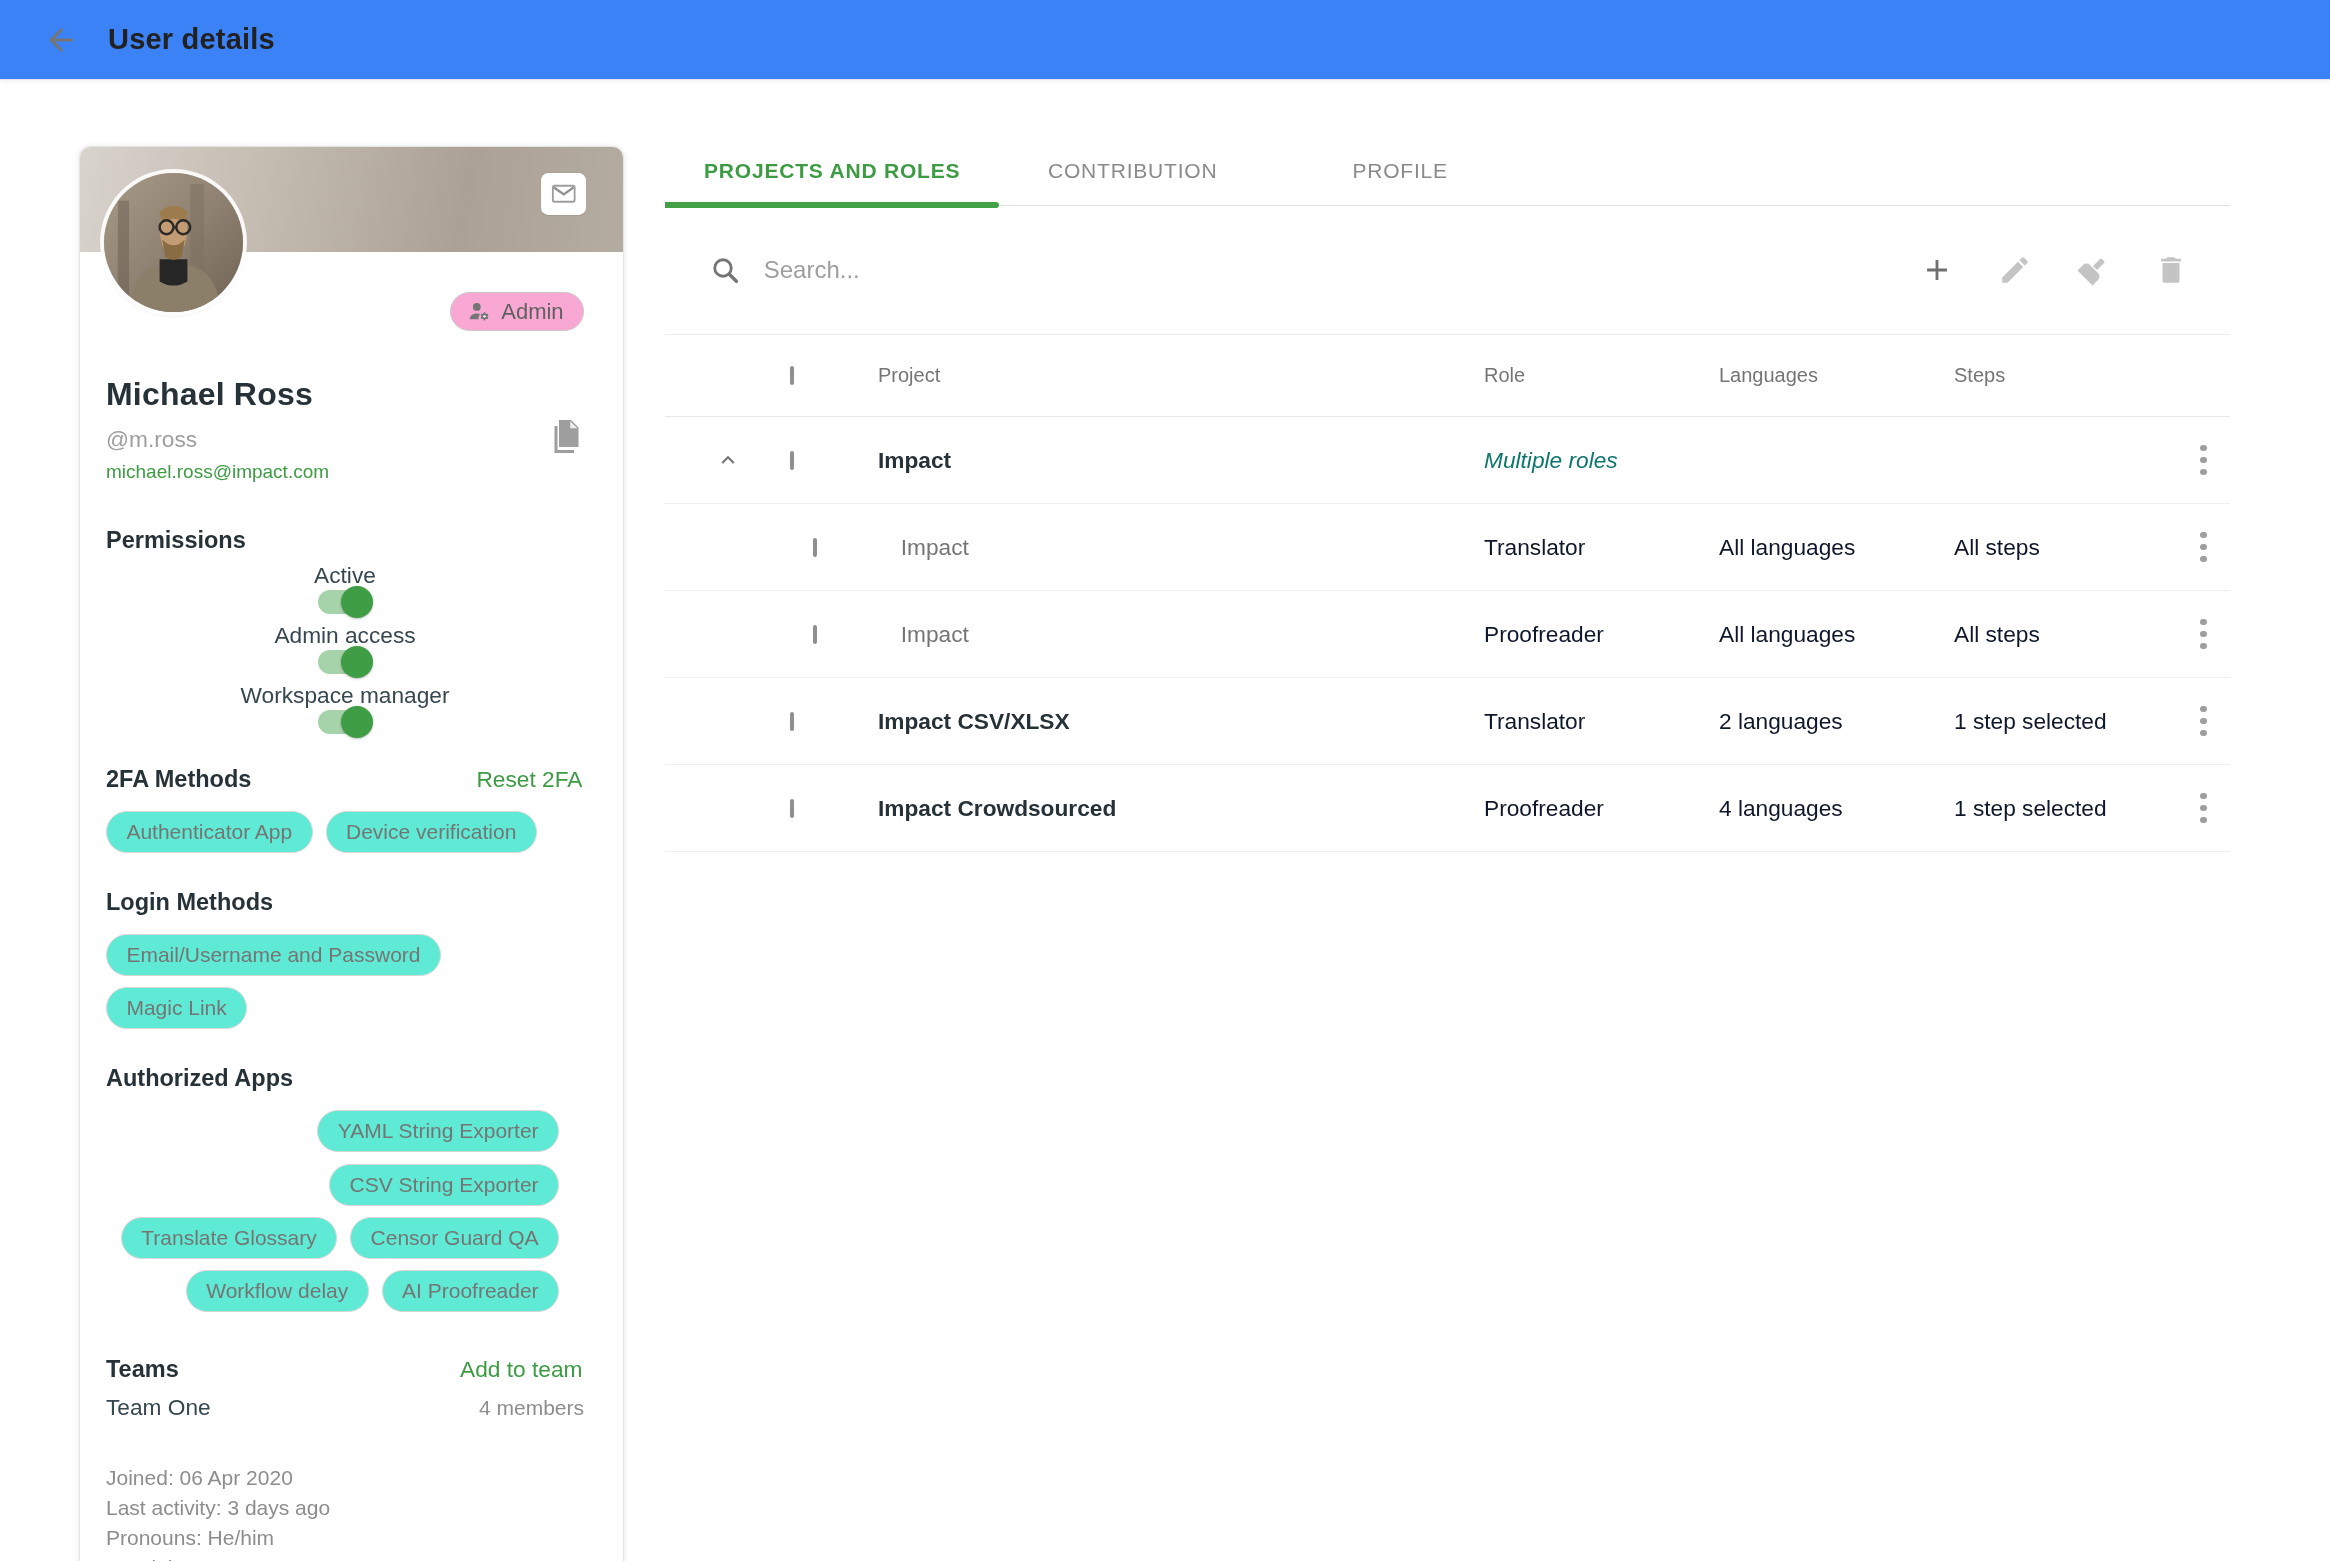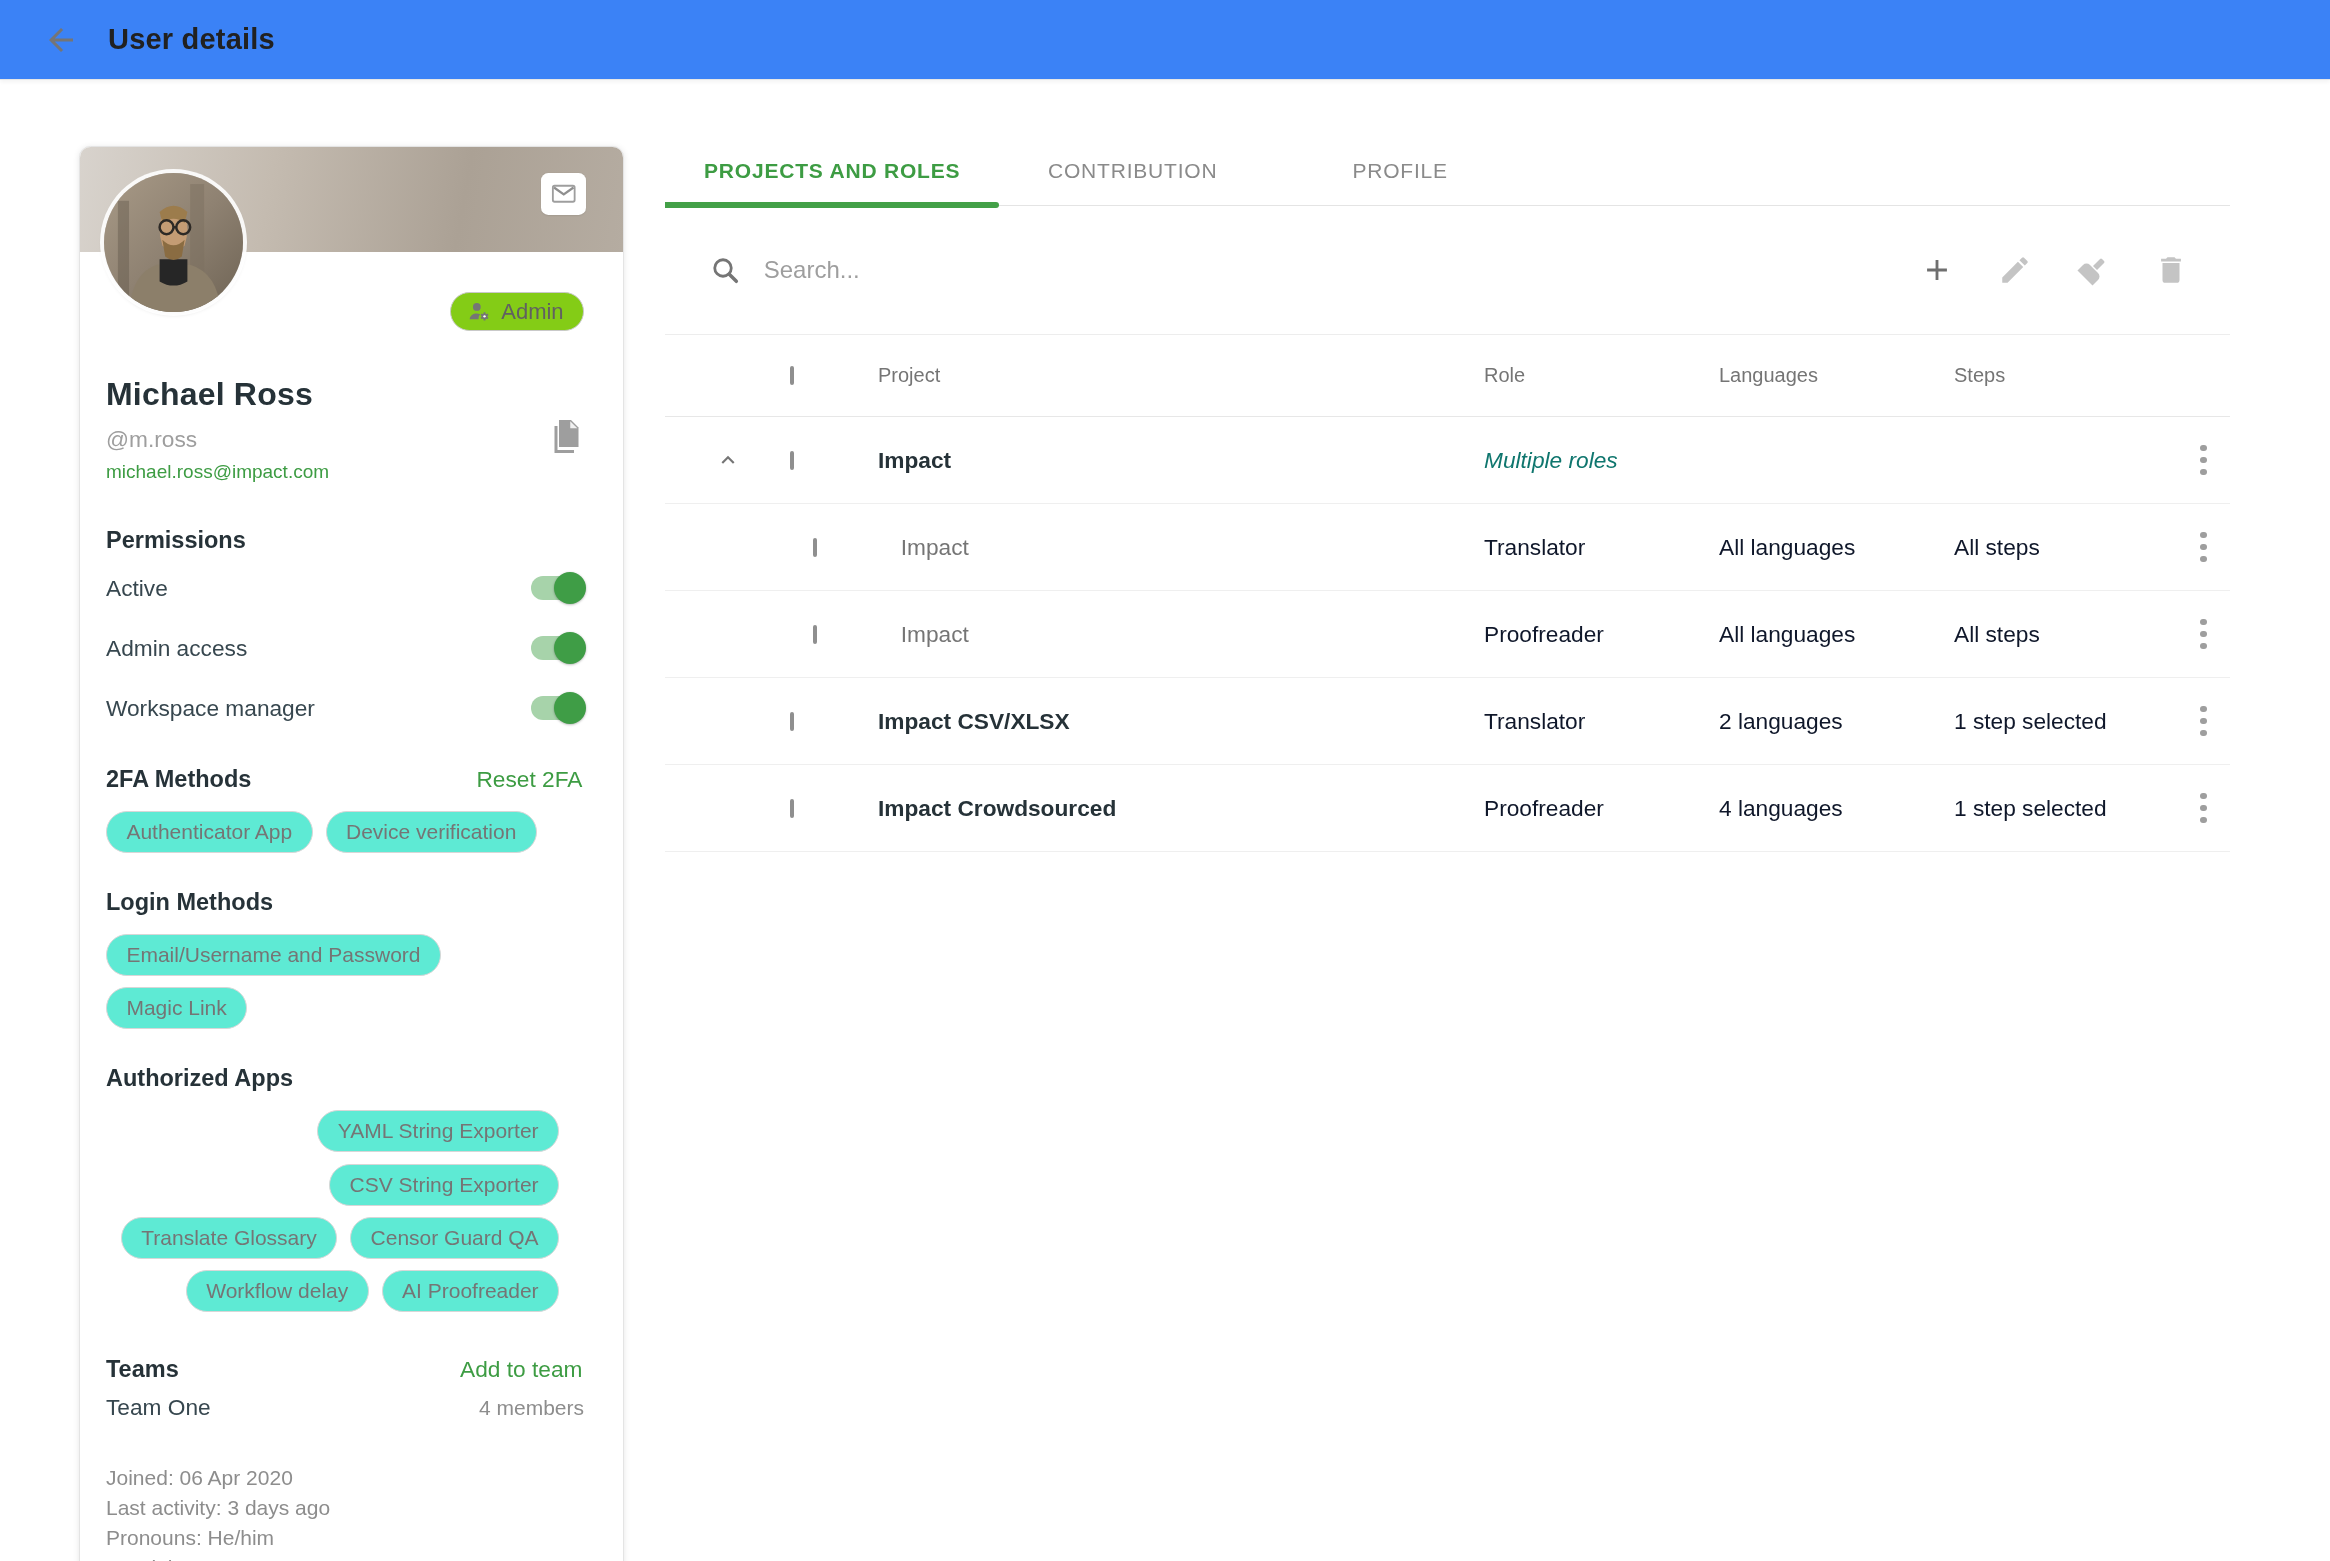--- a/index.html
+++ b/index.html
@@ -9,30 +9,30 @@
   .topbar { position:relative; height:80px; background:#3b82f6; display:flex; align-items:center; padding-left:42px; border-bottom:0.8px solid #e7e7e7; box-shadow:0 1.6px 4px rgba(0,0,0,.05); z-index:5; }
   .back-btn { width:37px; height:37px; display:flex; align-items:center; justify-content:center; cursor:pointer; }
   .page-title { font-size:29px; font-weight:700; color:#212121; margin-left:29px; letter-spacing:0.2px; }
 
   
   .card { position:absolute; left:79px; top:146px; width:545px; background:#fff; border:0.8px solid #e4e4e4; border-radius:11.3px; box-shadow:0 1.6px 6.5px rgba(0,0,0,.10); }
   .banner { position:relative; height:105px; border-radius:10.5px 10.5px 0 0; background:linear-gradient(100deg,#d8d3cd 0%,#c4bbb0 35%,#aba195 70%,#b5aca1 100%); }
   .mail-btn { position:absolute; right:37px; top:26px; width:45px; height:42px; background:#fff; border-radius:7.3px; display:flex; align-items:center; justify-content:center; cursor:pointer; box-shadow:0 0.8px 1.6px rgba(0,0,0,.08); }
   .avatar { position:absolute; left:24px; top:26px; width:139px; height:139px; border-radius:50%; overflow:hidden; box-shadow:0 0 0 4px rgba(255,255,255,.9), 0 1.6px 4.9px rgba(0,0,0,.25); }
   .badge-row { display:flex; justify-content:flex-end; padding:40px 39px 0 0; }
-  .admin-badge { display:flex; align-items:center; gap:9.7px; height:39px; padding:0 19.4px 0 14.6px; border:1.6px solid #c9c9c9; border-radius:21px; color:#616161; font-size:22px; background:#84cc16; cursor:pointer; }
+  .admin-badge { display:flex; align-items:center; gap:9.7px; height:39px; padding:0 19.4px 0 14.6px; border:1.6px solid #c9c9c9; border-radius:21px; color:#616161; font-size:22px; background:#f9a8d4; cursor:pointer; }
   .card-body { padding:45px 39px 36px 26px; }
   .u-name { font-size:32px; font-weight:700; color:#263238; letter-spacing:0.2px; }
   .u-handle { font-size:22.7px; color:#9e9e9e; margin-top:13px; }
   .u-email { font-size:19px; color:#3d9c43; margin-top:8px; cursor:pointer; }
   .id-block { position:relative; }
   .copy-btn { position:absolute; right:0; top:42px; width:37px; height:42px; cursor:pointer; }
   .sec-title { font-size:23.5px; font-weight:700; color:#263238; }
   .sec { margin-top:44px; }
-  .toggle-row { display:flex; align-items:center; justify-content:space-between; height:52px; margin-top:8px; }
+  .toggle-row { display:flex; align-items:center; justify-content:space-between; height:52px; margin-top:8px;flex-direction:column; }
   .toggle-row:first-of-type { margin-top:14.6px; }
   .toggle-label { font-size:22.7px; color:#37474f; }
   .switch { position:relative; width:50px; height:24px; margin-right:3.2px; cursor:pointer; }
   .switch .track { position:absolute; left:0; top:0; width:50px; height:24px; border-radius:12px; background:#a7d3aa; }
   .switch .thumb { position:absolute; right:-4.9px; top:-4px; width:32px; height:32px; border-radius:50%; background:#3f9d46; box-shadow:0 0.8px 2.4px rgba(0,0,0,.3); }
   .title-row { display:flex; align-items:baseline; justify-content:space-between; padding-right:1.6px; }
   .green-link { font-size:22.7px; color:#3d9c43; cursor:pointer; }
   .chips { display:flex; flex-wrap:wrap; gap:11.3px 13px; margin-top:18px; }
   .chip { height:42px; display:inline-flex; align-items:center; padding:0 19.4px; border:1.6px solid #d7d7d7; border-radius:22px; background:#5eead4; color:#757575; font-size:21px; white-space:nowrap; }
   .team-row { display:flex; align-items:baseline; justify-content:space-between; margin-top:11.3px; }

